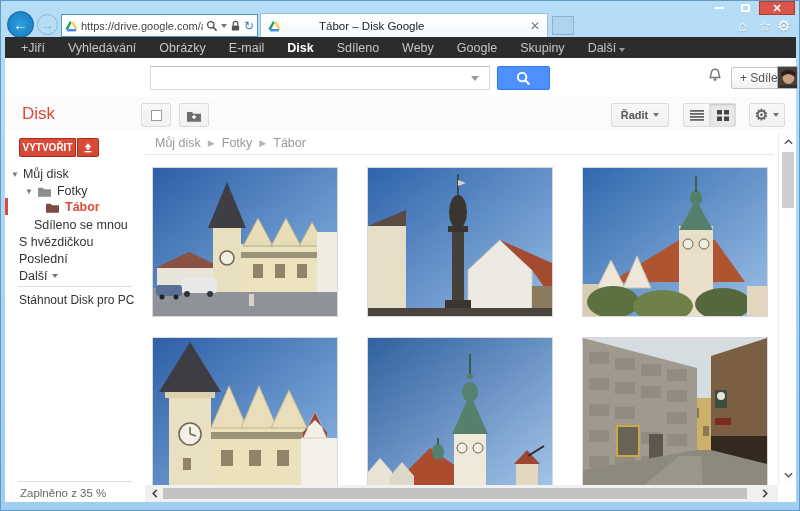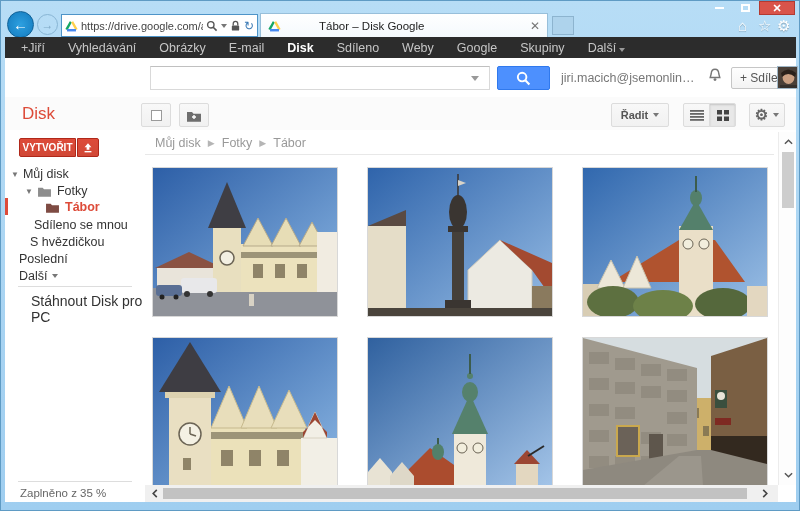--- a/index.html
+++ b/index.html
@@ -83,21 +83,21 @@
     color:#fff; font-size:10px; font-weight:bold; display:flex; align-items:center; justify-content:center; }
   #upload-btn { position:absolute; left:72px; top:8px; width:22px; height:19px;
     background:linear-gradient(#dd4b39,#d14836); border:1px solid #b0281a; border-radius:0 2px 2px 0;
     display:flex; align-items:center; justify-content:center; }
   .tree-row { position:absolute; font-size:12.5px; color:#333; white-space:nowrap; display:flex; align-items:center; }
   .tree-tri { font-size:8px; color:#777; margin-right:4px; }
   .tree-row.sel { color:#dd4b39; font-weight:bold; }
   #sel-bar { position:absolute; left:0; top:68px; width:3px; height:17px; background:#dd4b39; }
   .side-divider { position:absolute; left:13px; width:114px; border-top:1px solid #ddd; }
   #storage { position:absolute; left:15px; top:357px; font-size:11.5px; color:#666; }
-  #download-link { position:absolute; left:14px; top:163px; font-size:14px; color:#333;margin-left:12px; }
+  #download-link { position:absolute; left:14px; top:163px; font-size:12px; color:#333; }
   
   #content { position:absolute; left:140px; top:0; width:651px; height:372px; }
   #breadcrumb { position:absolute; left:10px; top:6px; font-size:12.5px; color:#999; display:flex; gap:7px; align-items:center; }
   #breadcrumb .bc-sep { font-size:9px; color:#b5b5b5; }
   #bc-divider { position:absolute; left:0; top:24px; width:629px; border-top:1px solid #e8e8e8; }
   .photo { position:absolute; width:186px; height:150px; border:1px solid #d8d8d8; background:#fff; }
   .photo svg { display:block; width:184px; height:148px; }
   .r1 { top:37px; } .r2 { top:207px; }
   .c1 { left:7px; } .c2 { left:222px; } .c3 { left:437px; }
   
@@ -184,21 +184,20 @@
 
   <div id="gheader">
     <input id="searchbox" type="text" value="" style="">
     <span id="search-caret"></span>
     <div id="searchbtn">
       <svg width="15" height="15" viewBox="0 0 14 14">
           <circle cx="5.7" cy="5.7" r="4" fill="none" stroke="#fff" stroke-width="1.8"></circle>
           <line x1="8.7" y1="8.7" x2="12.5" y2="12.5" stroke="#fff" stroke-width="2"></line>
         </svg>
     </div>
-    <span id="account-email">jiri.macich@jsemonlin…</span>
     <span id="bell">
       <svg width="16" height="17" viewBox="0 0 16 17">
           <path d="M8 2.2 C5.4 2.2 4.3 4.2 4.2 6.8 L3.2 10.5 H12.8 L11.8 6.8 C11.7 4.2 10.6 2.2 8 2.2 Z" fill="none" stroke="#777" stroke-width="1.4"></path>
           <circle cx="8" cy="12.6" r="1.4" fill="#777"></circle>
         </svg>
     </span>
     <div id="sharebtn">
         <span>+ Sdílet</span>
       </div>
     <div id="avatar">
@@ -280,21 +279,21 @@
       <div id="sel-bar"></div>
       <div class="tree-row sel" style="left:40px; top:70px;">
         <svg width="15" height="12" viewBox="0 0 16 13" style="margin-right:5px;">
             <path d="M1 3 h5 l1.5 1.7 H15 v8 H1 Z" fill="#7e4b43"></path>
           </svg>
         <span>Tábor</span>
       </div>
       <div class="tree-row" style="left:29px; top:88px;">
           <span>Sdíleno se mnou</span>
         </div>
-      <div class="tree-row" style="left:25px; top:105px;justify-content:center;">
+      <div class="tree-row" style="left:14px; top:105px;justify-content:center;">
           <span>S hvězdičkou</span>
         </div>
       <div class="tree-row" style="left:14px; top:122px;">
           <span>Poslední</span>
         </div>
       <div class="tree-row" style="left:14px; top:139px;">
           <span>Další</span>
           <span class="caret-dn" style="margin-left:5px;"></span>
         </div>
       <div class="side-divider" style="top:156px;"></div>

